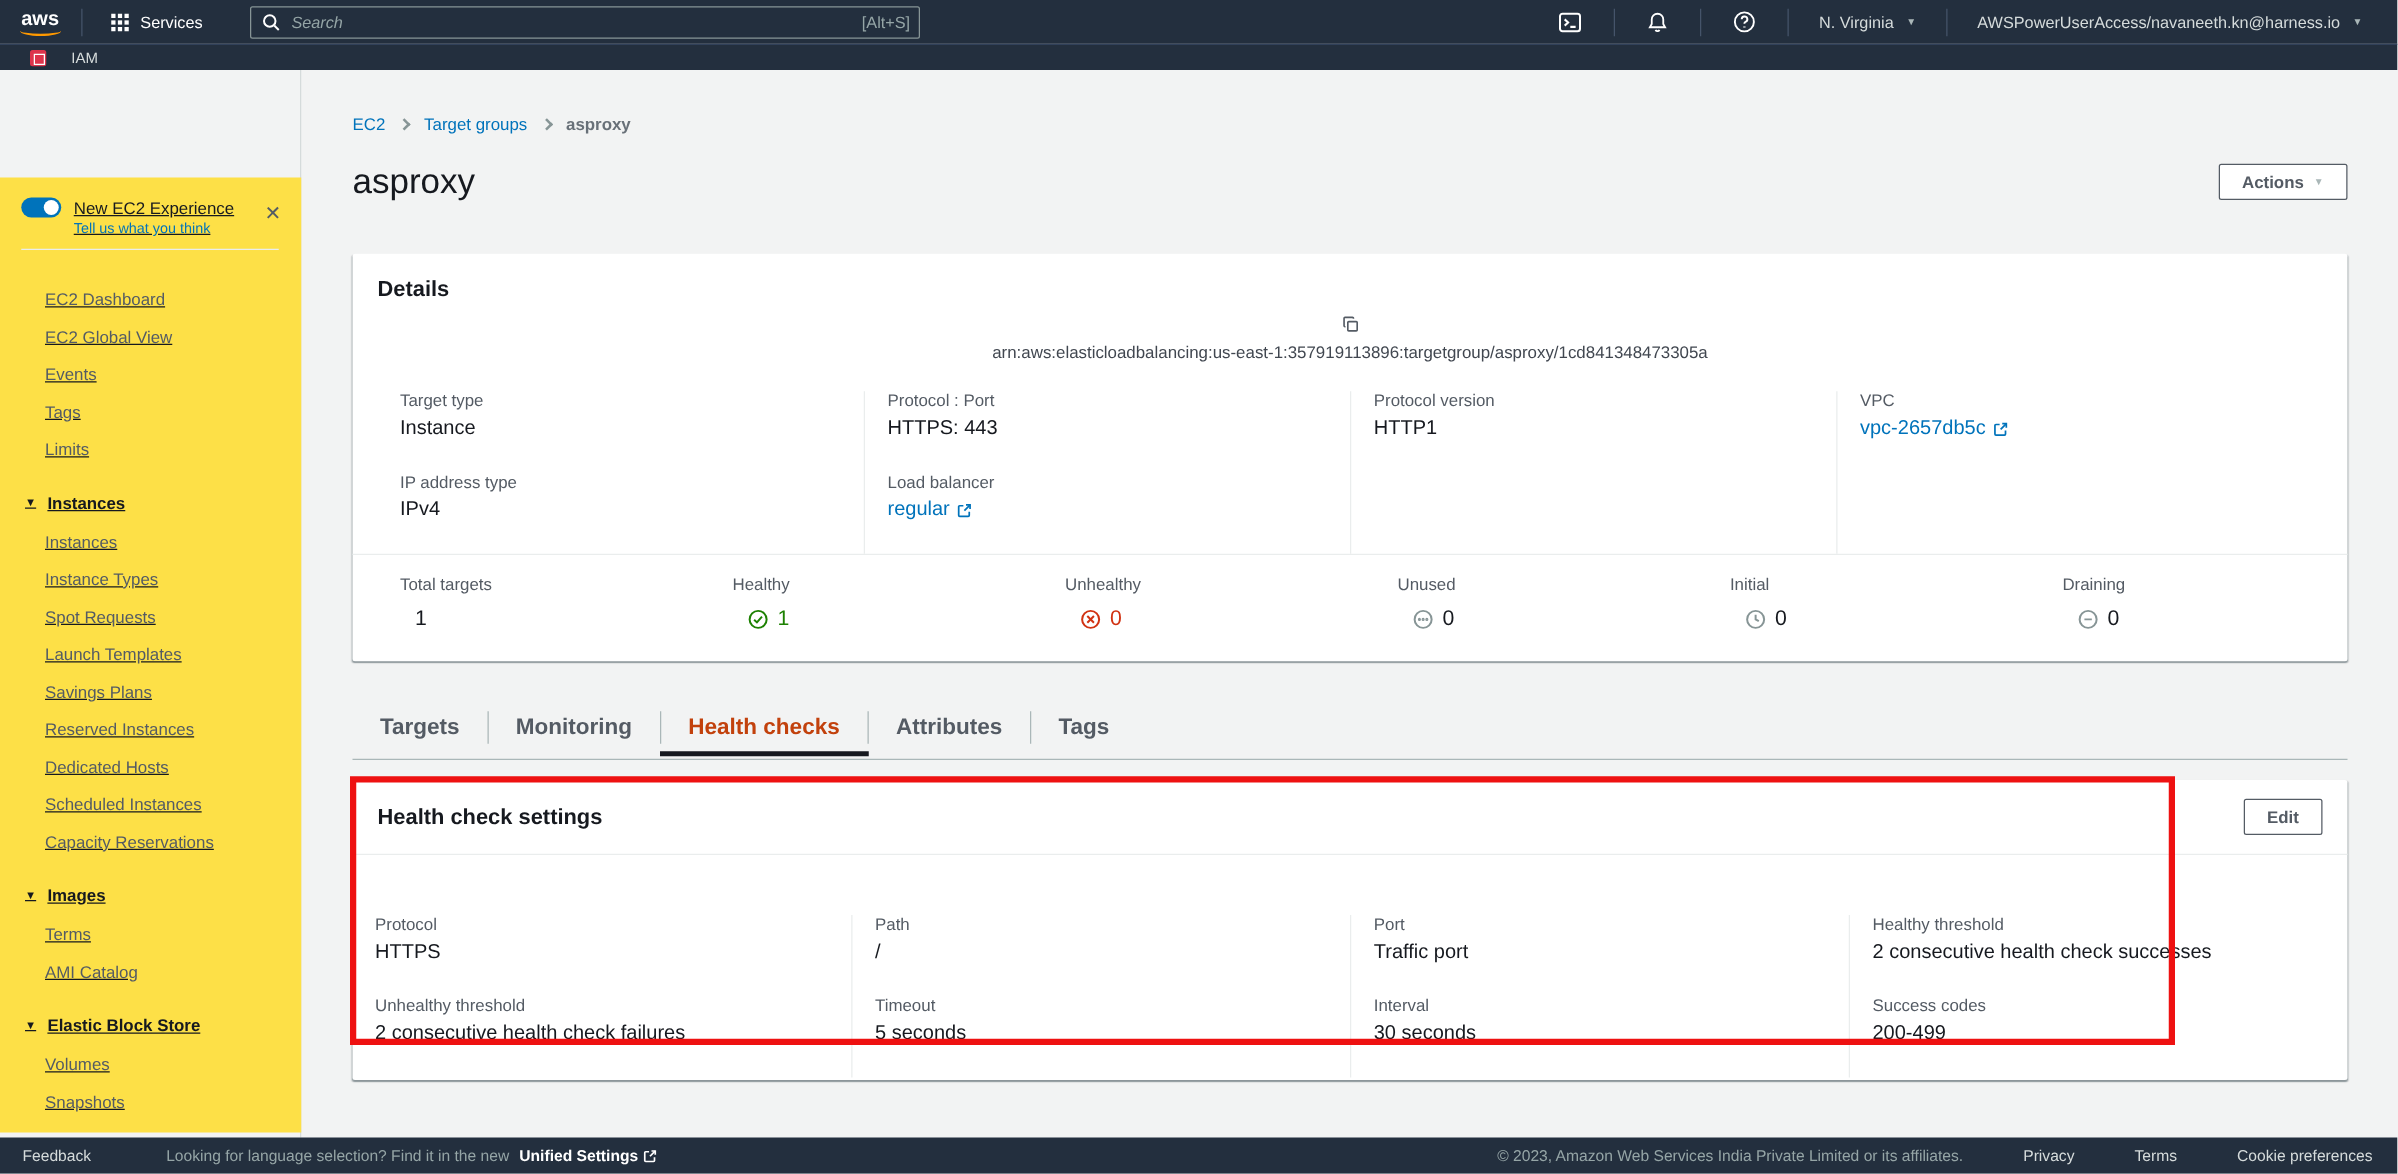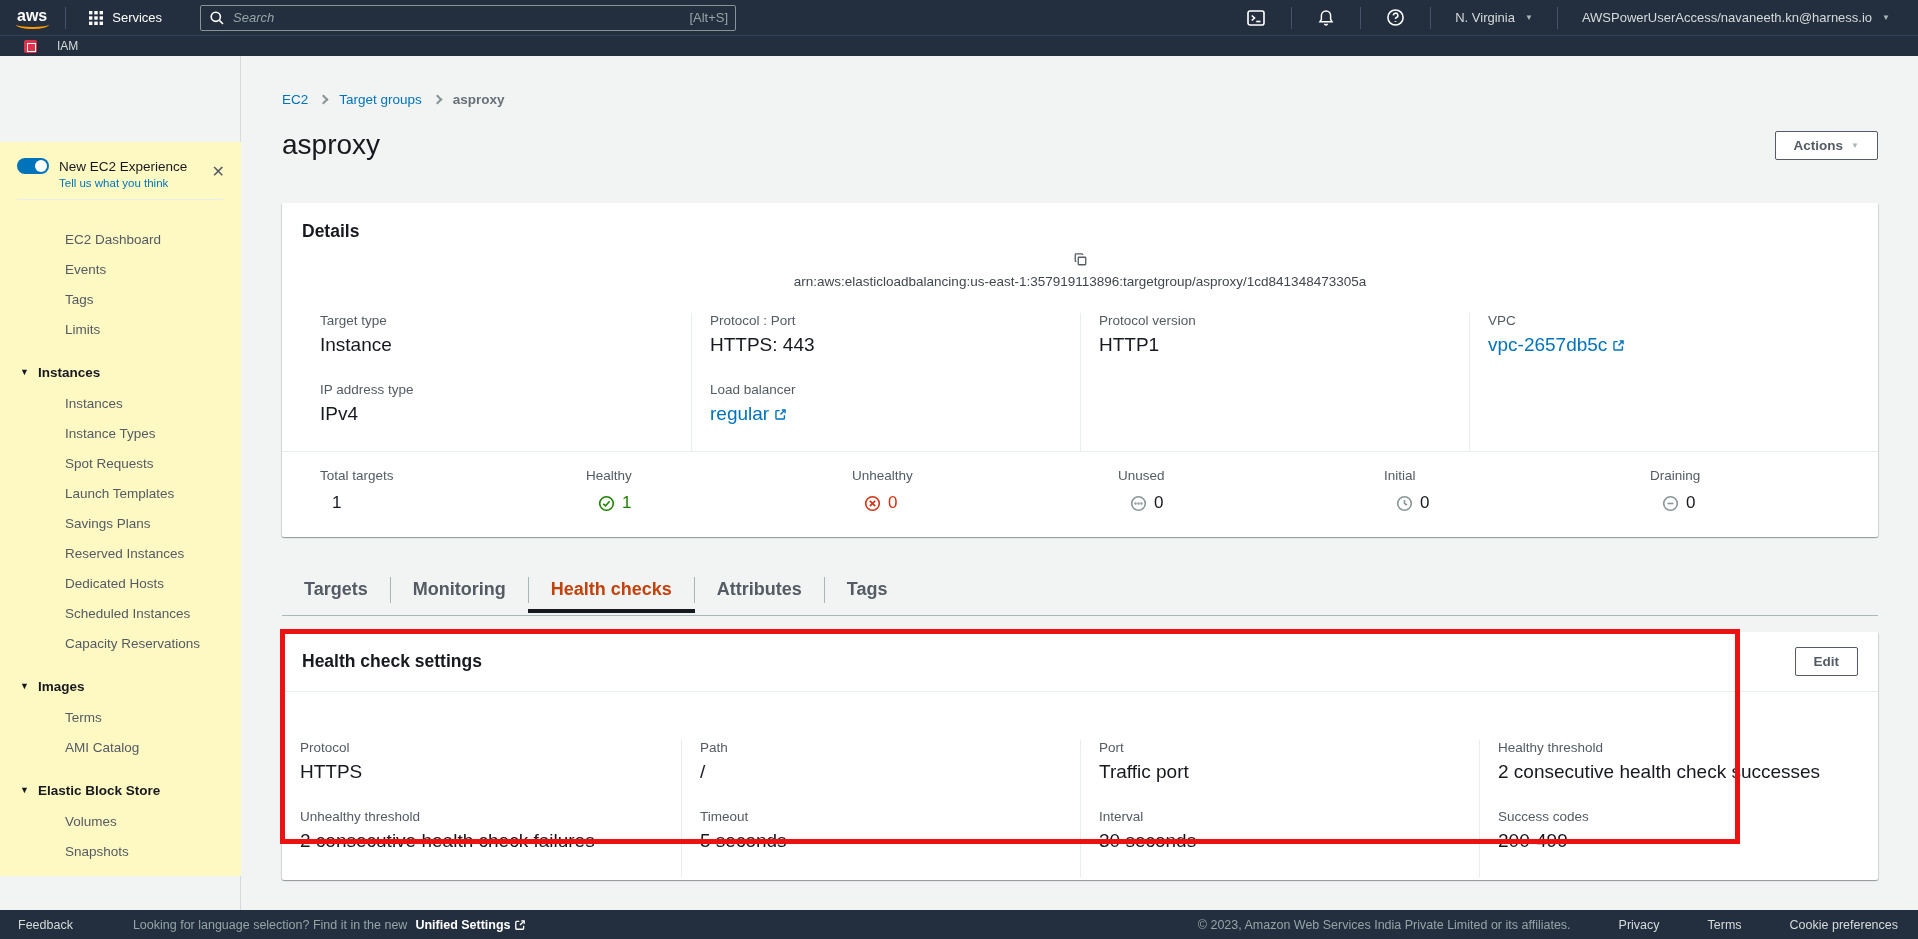--- a/index.html
+++ b/index.html
@@ -35,32 +35,32 @@
   
   .subbar { position:absolute; top:35px; left:0; width:1918px; height:21px; background:#232f3e;
     border-top:1px solid #31415a; display:flex; align-items:center; padding-left:24px; z-index:30; }
   .iam-chip { display:flex; align-items:center; gap:20px; color:#d5dbdb; font-size:12px; cursor:pointer; }
   .iam-icon { width:13px; height:13px; background:#dd344c; border-radius:2px; position:relative; }
   .iam-icon::after { content:""; position:absolute; left:3px; top:3px; width:7px; height:7px; border:1.5px solid #fff; }
 
   
   .sidebar { position:absolute; top:56px; left:0; width:241px; height:854px; background:#f2f3f3;
     border-right:1px solid #d5dbdb; z-index:20; }
-  .side-panel { position:absolute; top:86px; left:0; width:241px; background:#fef9c3; padding-bottom:4px; }
+  .side-panel { position:absolute; top:86px; left:0; width:241px; background:#fde047; padding-bottom:4px;text-decoration:underline; }
   .exp-block { position:relative; padding:16px 18px 10px 17px; }
   .exp-row { display:flex; align-items:center; gap:10px; }
   .toggle { width:32px; height:16px; border-radius:9px; background:#0073bb; position:relative; cursor:pointer; flex:0 0 auto; }
   .toggle::after { content:""; position:absolute; right:2px; top:2px; width:12px; height:12px; border-radius:50%; background:#fff; }
   .exp-label { font-size:13.5px; color:#16191f; }
   .exp-link { display:block; margin:3px 0 0 42px; color:#0073bb; font-size:11.5px; cursor:pointer; }
   .side-close { position:absolute; right:16px; top:22px; color:#545b64; font-size:16px; cursor:pointer; line-height:1; }
   .side-sep { border-top:1px solid #eaeded; margin-top:10px; }
   .nav-list { list-style:none; padding:14px 0 6px 0; }
   .nav-list li { height:30px; display:flex; align-items:center; font-size:13.5px; }
-  .nav-link { padding-left:65px; color:#545b64; cursor:pointer; width:100%; }
+  .nav-link { padding-left:36px; color:#545b64; cursor:pointer; width:100%; }
   .nav-header { padding-left:20px; color:#16191f; font-weight:700; cursor:pointer; display:flex; align-items:center; gap:9px; width:100%; }
   .nav-header-li { margin-top:12px; height:32px !important; }
   .sec-caret { font-size:9px; color:#16191f; }
 
   
   .main { position:absolute; top:56px; left:241px; width:1677px; height:854px; background:#f2f3f3;
     padding:36px 40px 0 41px; overflow:hidden; }
 
   .breadcrumb { display:flex; align-items:center; gap:10px; font-size:13.5px; }
   .crumb-link { color:#0073bb; cursor:pointer; }
@@ -79,21 +79,21 @@
   .details-card { margin-top:42px; padding:18px 20px 0 20px; }
   .card-heading { font-size:17.5px; font-weight:700; color:#16191f; }
   .arn-row { display:flex; align-items:center; gap:7px; margin-top:10px; color:#414750; font-size:13.5px;flex-direction:column; }
   .copy-btn { cursor:pointer; color:#545b64; display:flex; }
 
   .fields-grid { display:flex; margin-top:24px; }
   .fields-col { width:25%; padding:0 18px; }
   .fields-col + .fields-col { border-left:1px solid #eaeded; }
   .field { margin-bottom:26px; }
   .field-label { color:#545b64; font-size:13.5px; }
-  .field-value { color:#16191f; font-size:19px; margin-top:6px; }
+  .field-value { color:#16191f; font-size:16px; margin-top:6px; }
   .link-value { color:#0073bb; cursor:pointer; display:inline-flex; align-items:center; gap:5px; }
 
   .stats-row { display:flex; border-top:1px solid #eaeded; padding:16px 0 24px 0; margin:0 -20px; }
   .stat { width:16.666%; padding-left:38px; }
   .stat-label { color:#545b64; font-size:13.5px; }
   .stat-value { display:flex; align-items:center; gap:7px; margin-top:10px; padding-left:12px;
     font-size:17px; color:#16191f; }
   .stat-value.green { color:#1d8102; }
   .stat-value.red { color:#d13212; }
 
@@ -206,20 +206,23 @@
       </div>
       <a class="exp-link">Tell us what you think</a>
       <span class="side-close">✕</span>
       <div class="side-sep"></div>
     </div>
     <ul class="nav-list">
       <li>
           <span class="nav-link">EC2 Dashboard</span>
         </li>
       <li>
+          <span class="nav-link">EC2 Global View</span>
+        </li>
+      <li>
           <span class="nav-link">Events</span>
         </li>
       <li>
           <span class="nav-link">Tags</span>
         </li>
       <li>
           <span class="nav-link">Limits</span>
         </li>
       <li class="nav-header-li">
           <span class="nav-header">

